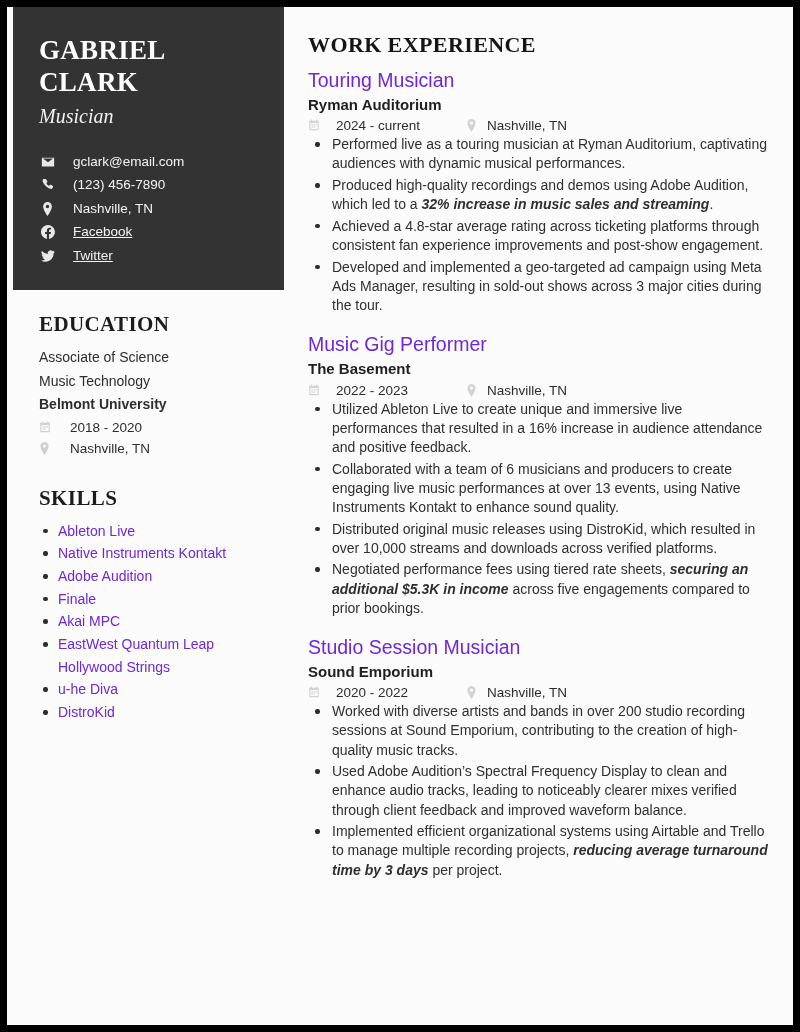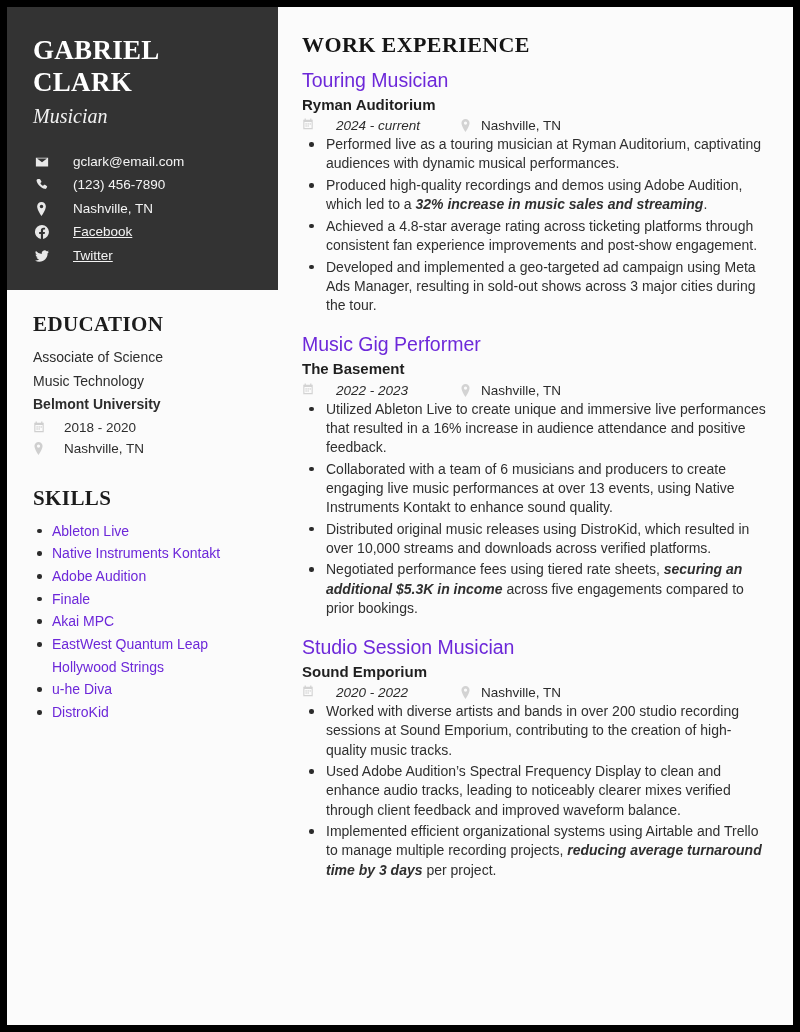--- a/index.html
+++ b/index.html
@@ -9,20 +9,21 @@
     font-family:"Liberation Sans", sans-serif;
     -webkit-font-smoothing:antialiased;
   }
   .page {
     position:relative;
     width:800px; height:1032px;
     background:#fbfbfb;
     border:7px solid #000;
     overflow:hidden;
     display:flex;
+    padding-left:6px;
   }
   
   .sidebar { width:271px; flex:0 0 271px; position:relative; }
   .sidebar-dark {
     background:#333333;
     color:#ffffff;
     padding:28px 26px 22px 26px;
     min-height:283px;
   }
   .name {
@@ -36,21 +37,21 @@
   .role {
     font-family:"Liberation Serif", serif;
     font-style:italic;
     font-size:20px;
     margin-top:6px;
     color:#f2f2f2;
   }
   .contact { margin-top:22px; }
   .contact-row {
     display:flex; align-items:center;
-    gap:23px;
+    gap:17px;
     font-size:13.5px;
     line-height:1.45;
     padding:2px 0;
     color:#f4f4f4;
   }
   .contact-row .ic {
     width:17px; flex:0 0 17px;
     display:flex; align-items:center; justify-content:center;
     color:#e8e8e8;
   }
@@ -93,21 +94,21 @@
     font-weight:700;
     font-size:22px;
     letter-spacing:.4px;
     color:#151515;
     margin-bottom:10px;
   }
   .job { margin-bottom:17px; }
   .job-title { font-size:19.5px; line-height:1.28; color:#6d28d9; font-weight:400; }
   .job-company { font-size:15px; font-weight:700; color:#1f1f1f; line-height:1.42; margin-top:1px; }
   .job-meta { display:flex; align-items:center; margin:3px 0 2px 0; }
-  .job-meta .date-cell { display:flex; align-items:flex-start; gap:20px; width:158px; flex:0 0 158px;font-style:italic; }
+  .job-meta .date-cell { display:flex; align-items:center; gap:14px; width:158px; flex:0 0 158px; }
   .job-meta .loc-cell { display:flex; align-items:center; gap:7px; }
   .job-meta span.txt { font-size:13.5px; color:#2c2c2c; }
   .job-meta .ic { width:14px; flex:0 0 14px; color:#d3d3d3; display:flex; align-items:center; }
   ul.duties { list-style:none; margin-top:2px; }
   ul.duties li {
     position:relative;
     padding-left:24px;
     font-size:14px;
     line-height:1.37;
     color:#2f2f2f;

